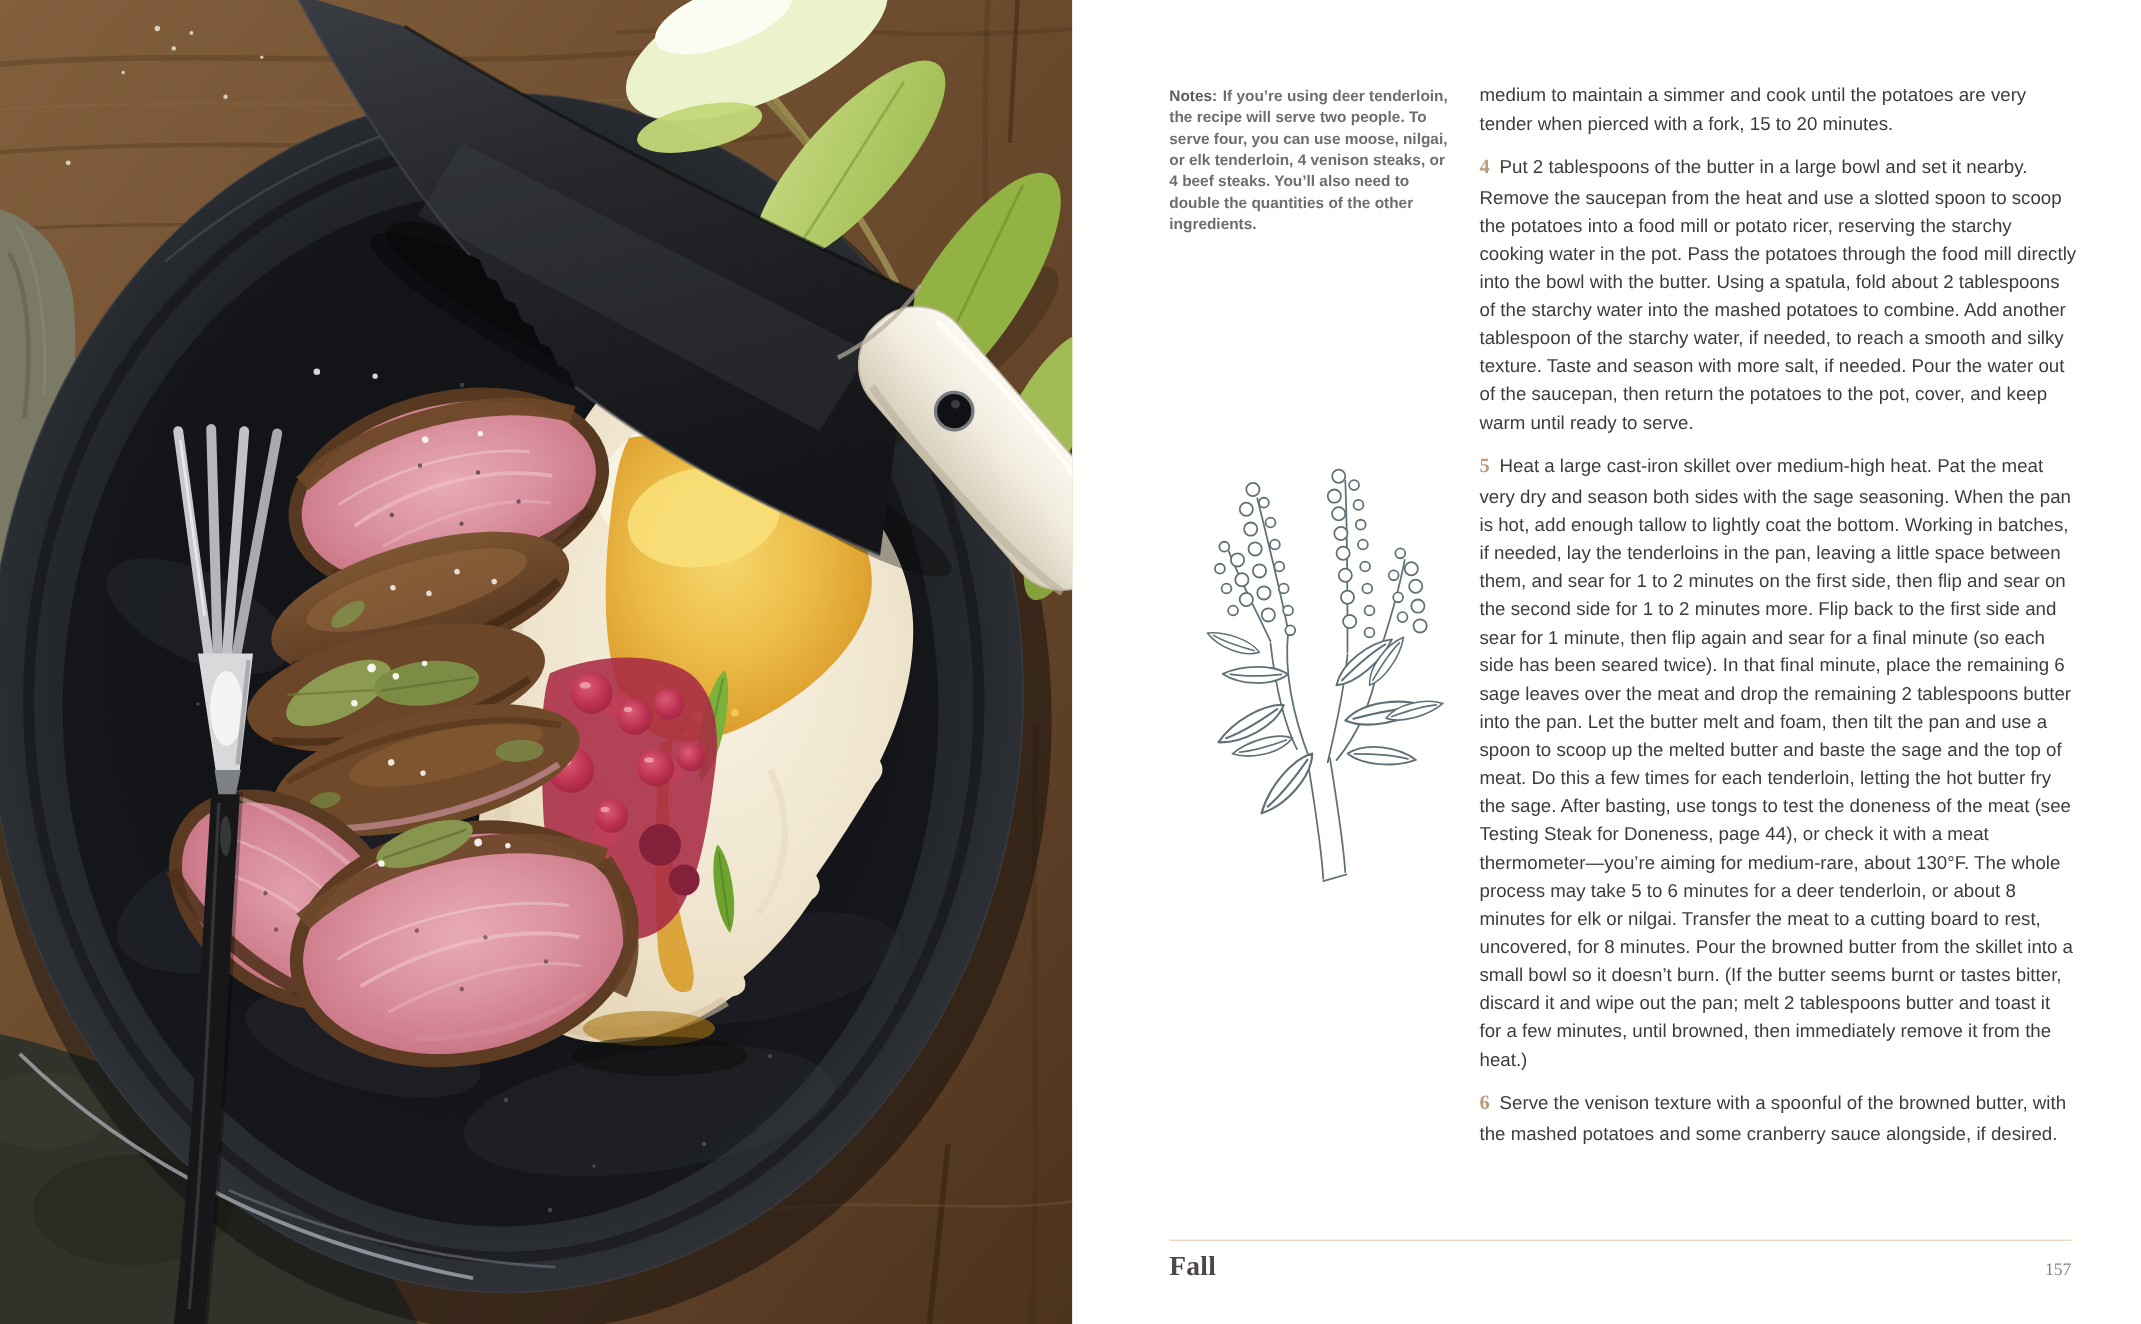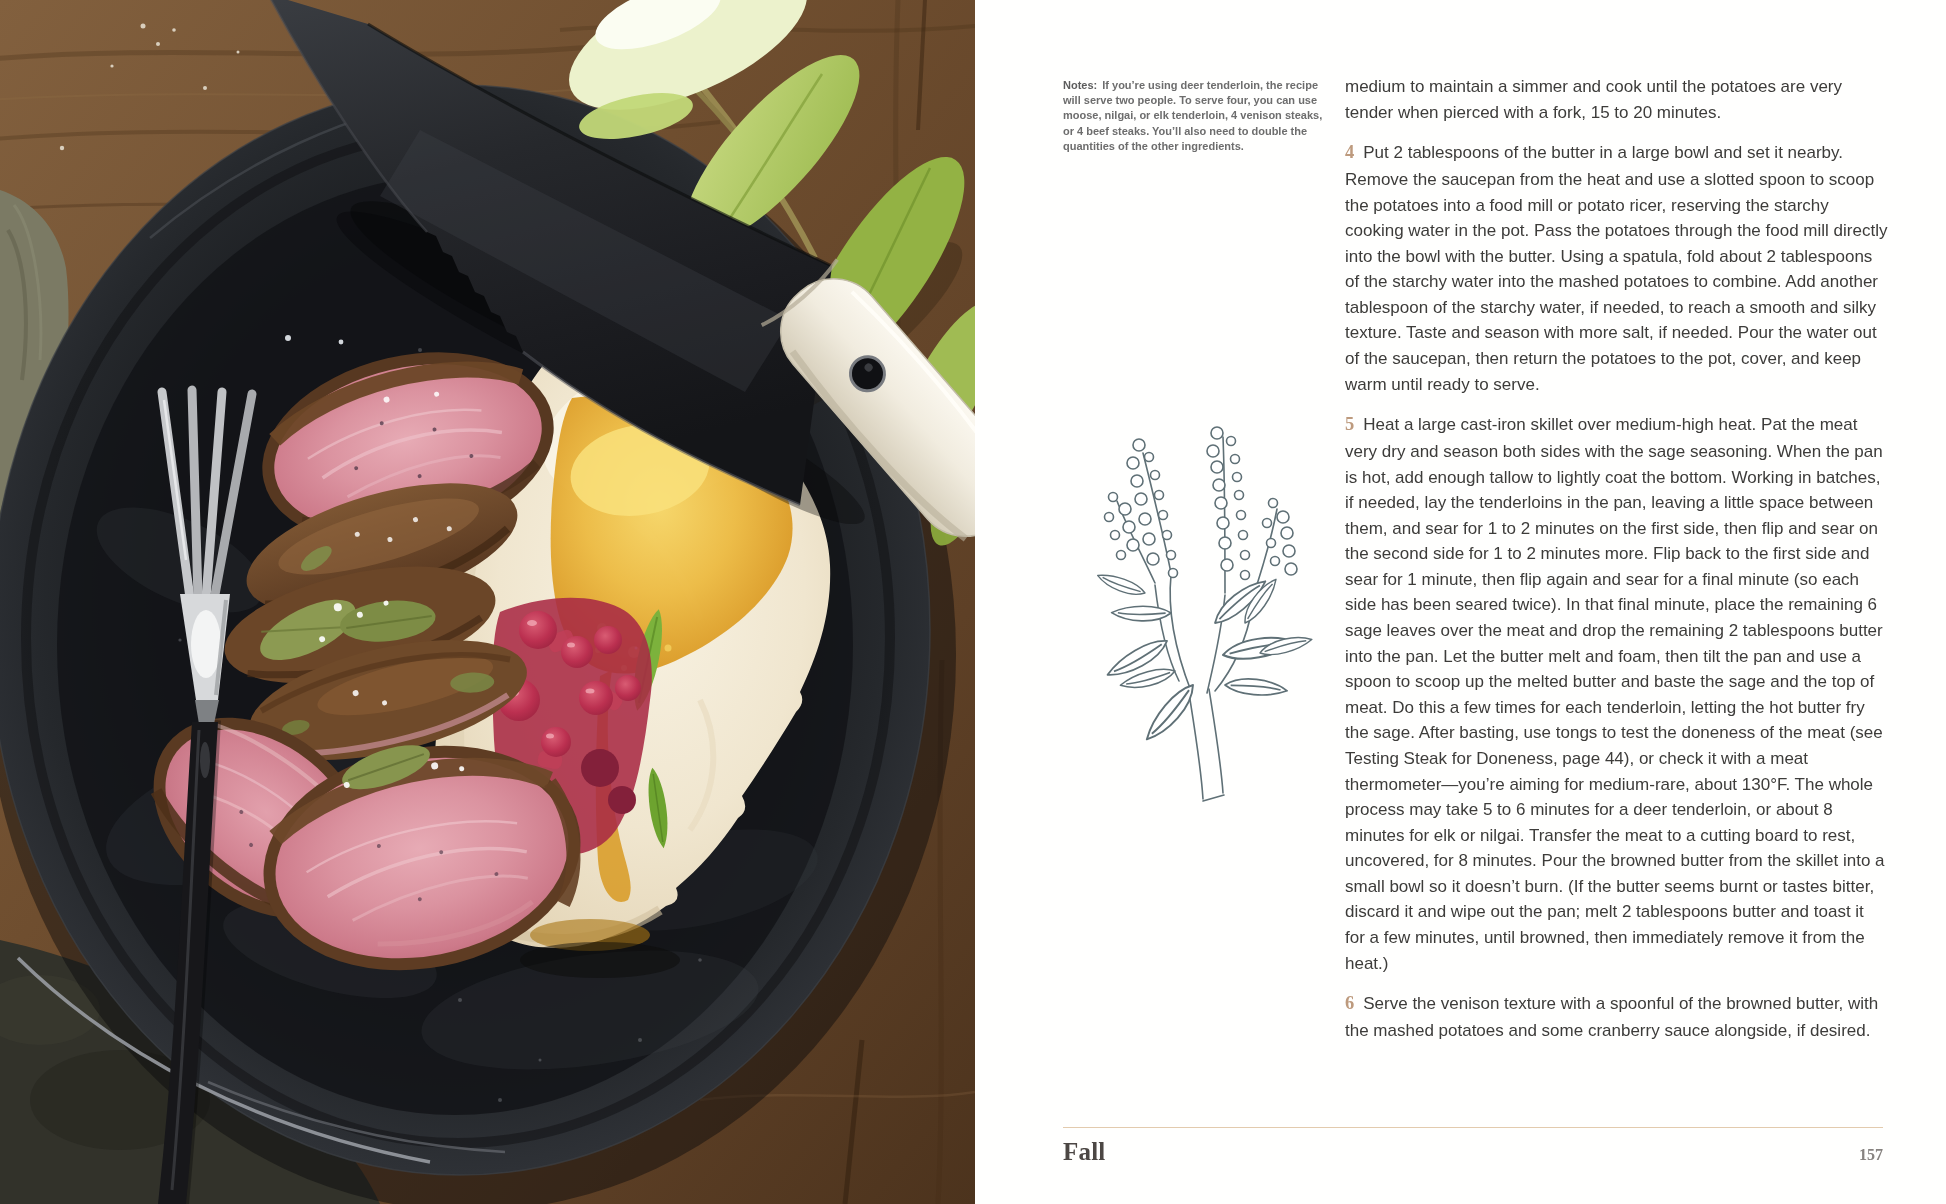--- a/index.html
+++ b/index.html
@@ -6,41 +6,41 @@
   body{
     width:1946px;height:1204px;overflow:hidden;background:#ffffff;
     font-family:"Liberation Sans",sans-serif;
   }
   .spread{position:relative;width:1946px;height:1204px;background:#ffffff;}
   .photo-wrap{position:absolute;left:0;top:0;width:975px;height:1204px;overflow:hidden;}
   .photo-wrap svg{display:block;}
   .page{position:absolute;left:975px;top:0;width:971px;height:1204px;background:#fffffe;}
   .notes-col{
     position:absolute;left:88px;top:78px;width:262px;
-    color:#6d6d6d;font-size:11px;line-height:1.38;font-weight:bold;
+    color:#6d6d6d;font-size:14px;line-height:1.38;font-weight:bold;
   }
   .notes-col p{margin:0 0 15px 0;}
   .notes-label{color:#5c5c5c;margin-right:5px;}
   .main-col{
     position:absolute;left:370px;top:74px;width:543px;
     color:#3d3c3a;font-size:17px;line-height:1.505;
   }
   .main-col p{margin:0 0 14px 0;}
   .step-num{
     font-family:"Liberation Serif",serif;font-weight:bold;
     color:#bd9a7d;font-size:18.5px;margin-right:9px;
   }
   .sage-illustration{position:absolute;left:100px;top:423px;width:240px;height:380px;}
   .footer-rule{position:absolute;left:88px;top:1127px;width:820px;border-top:1.5px solid #e3cbae;}
   .footer-row{
     position:absolute;left:88px;top:1138px;width:820px;
     display:flex;justify-content:space-between;align-items:baseline;
   }
   .footer-section{font-family:"Liberation Serif",serif;font-weight:bold;font-size:25px;color:#4c4744;letter-spacing:.2px;}
-  .footer-page{font-family:"Liberation Serif",serif;font-size:16px;color:#878380;font-weight:bold;}
+  .footer-page{font-family:"Liberation Serif",serif;font-size:16px;color:#878380;}
 </style>
 </head>
 <body>
 
 <div class="spread">
 
   <div class="photo-wrap">
     <svg viewBox="0 0 975 1204" width="975" height="1204" xmlns="http://www.w3.org/2000/svg">
       <defs>
         <linearGradient id="woodG" x1="0" y1="0" x2="1" y2="1">

